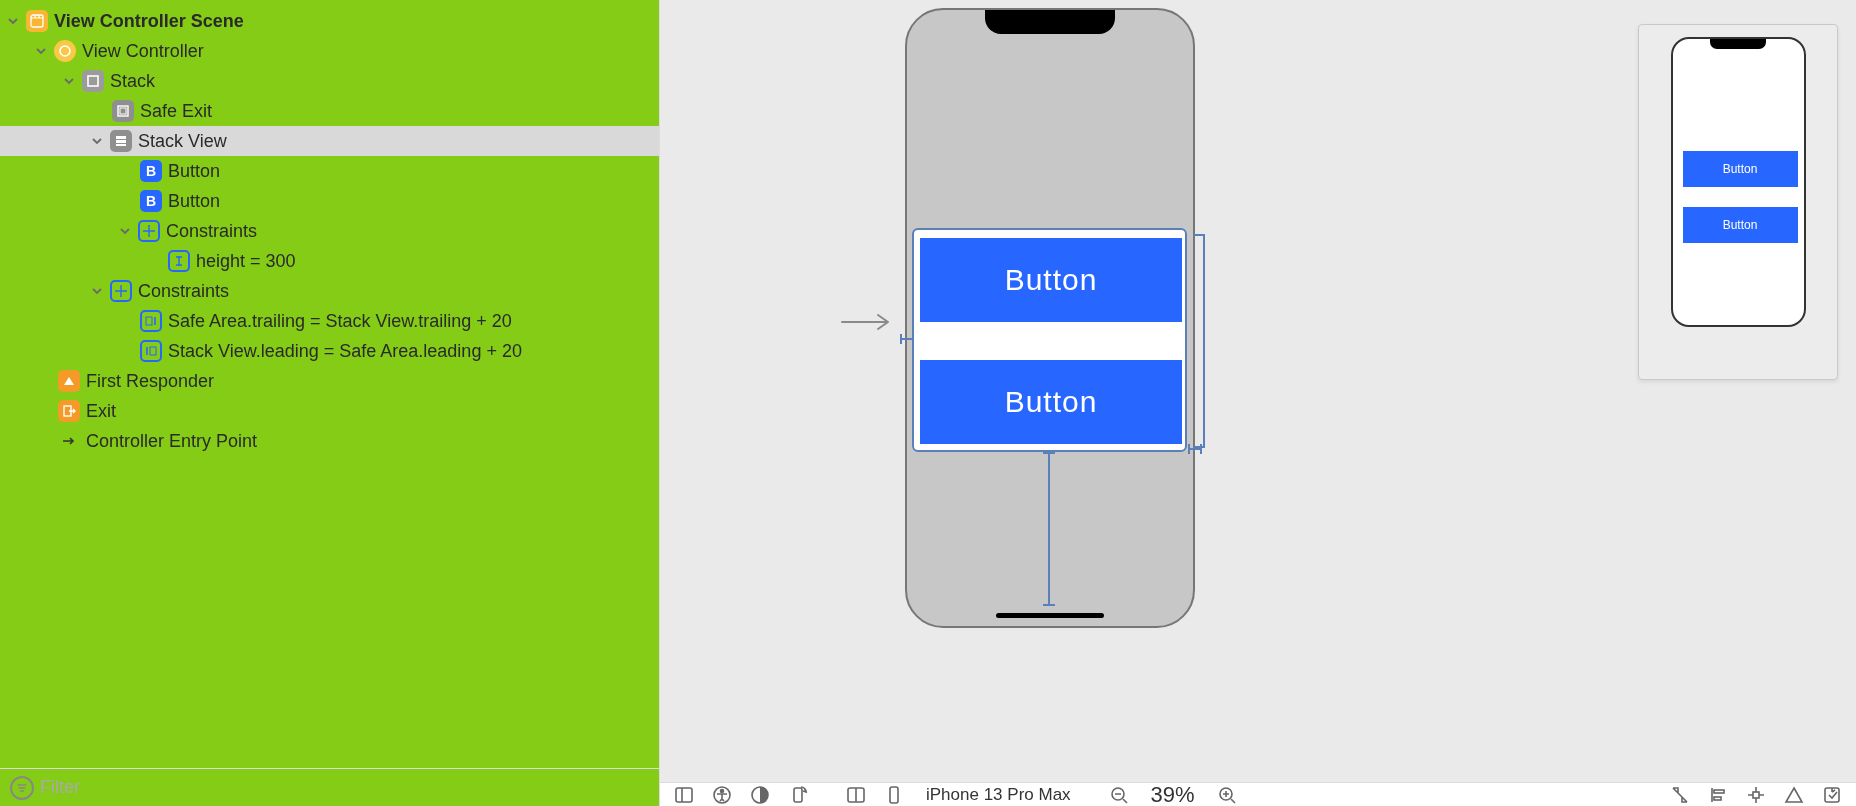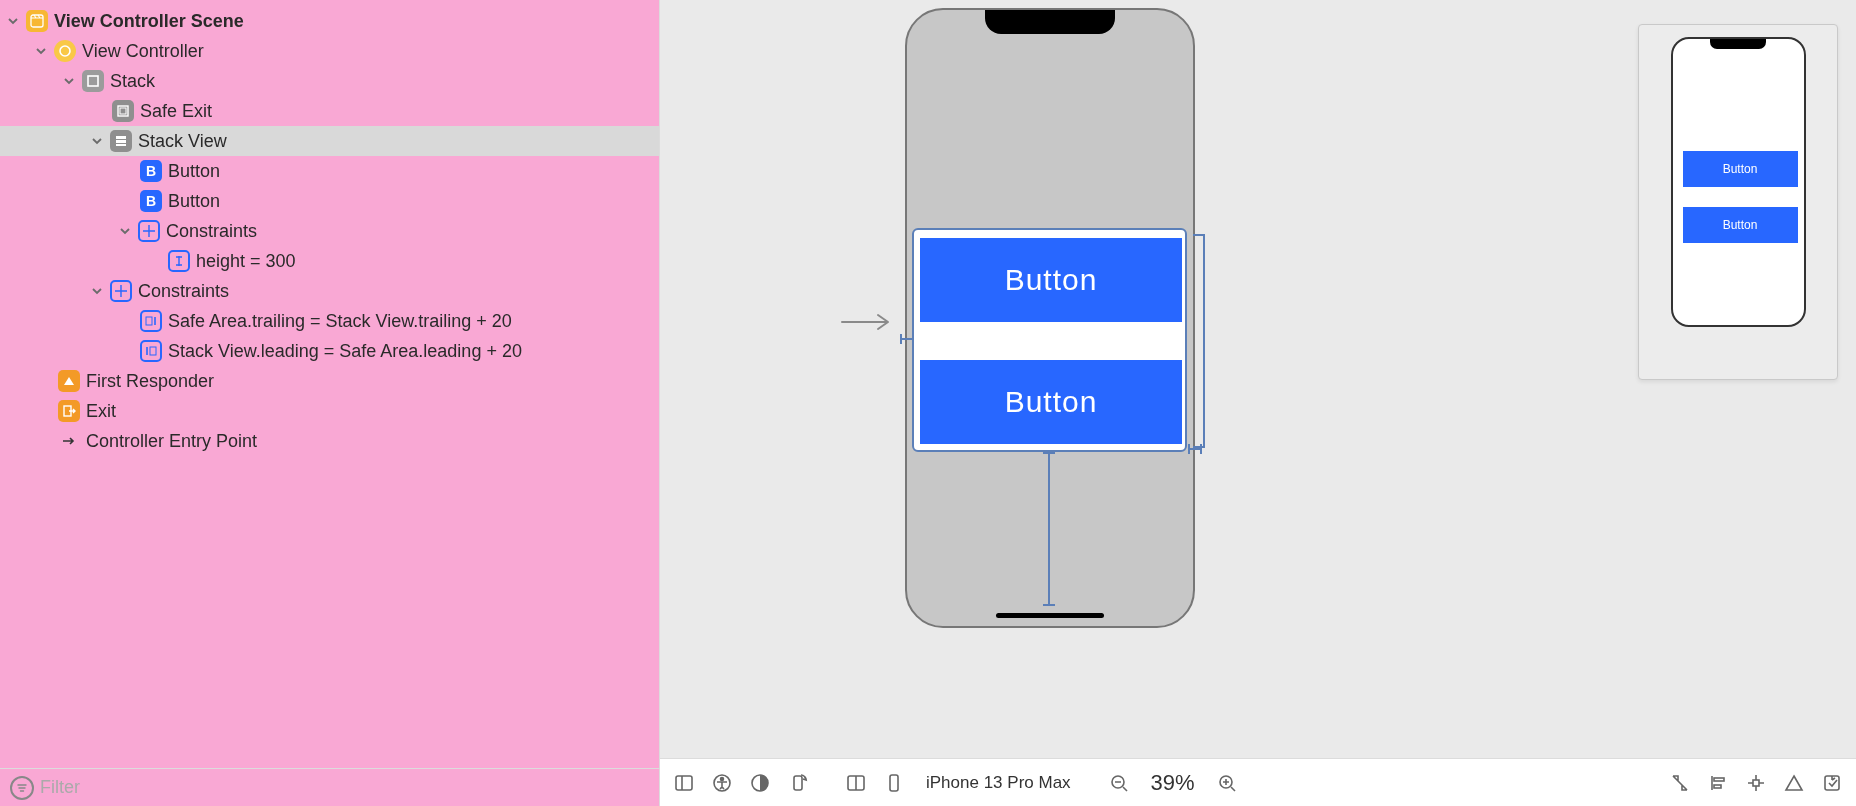--- a/index.html
+++ b/index.html
@@ -1,20 +1,20 @@
 <!DOCTYPE html>
 <html><head>
 <meta charset="utf-8">
 <style>
   * { box-sizing: border-box; margin: 0; padding: 0; font-family: -apple-system, "Helvetica Neue", Arial, sans-serif; }
   html, body { width: 1856px; height: 806px; overflow: hidden; background: #fff; }
   .root { display: flex; height: 100%; }
 
   
-  .outline { width: 660px; height: 100%; border-right: 1px solid #dcdcdc; display:flex; flex-direction:column; background:#f9a8d4;gap:20px; }
+  .outline { width: 660px; height: 100%; border-right: 1px solid #dcdcdc; display:flex; flex-direction:column; background:#84cc16;gap:20px; }
   .outline-tree { flex:1; overflow:auto; padding-top:6px; }
   .row { display:flex; align-items:center; height:30px; font-size:18px; color:#2a2a2a; cursor:default; padding-right:8px; }
   .row.selected { background:#d9d9d9; }
   .disclosure { width:14px; display:inline-flex; justify-content:center; margin-right:6px; color:#6b6b6b; }
   .disclosure svg { width:10px; height:10px; }
   .spacer { display:inline-block; }
   .node-icon { width:22px; height:22px; display:inline-flex; align-items:center; justify-content:center; margin-right:6px; border-radius:5px; flex:0 0 22px; }
   .node-icon.scene { background:#f7b733; }
   .node-icon.vc    { background:#f9c846; border-radius:50%; }
   .node-icon.view  { background:#9b9b9b; }
@@ -72,21 +72,21 @@
 
   
   .minimap { position:absolute; right:18px; top:24px; width:200px; height:356px; background:#ececec; border:1px solid #c9c9c9; border-radius:4px; display:flex; align-items:flex-start; justify-content:center; box-shadow:0 2px 4px rgba(0,0,0,0.08); }
   .mini-phone { margin-top:12px; width:135px; height:290px; background:#fff; border:2px solid #333; border-radius:18px; position:relative; }
   .mini-notch { position:absolute; top:0; left:50%; transform:translateX(-50%); width:56px; height:10px; background:#000; border-bottom-left-radius:7px; border-bottom-right-radius:7px; }
   .mini-btn { position:absolute; left:10px; width:115px; height:36px; background:#2867ff; color:#fff; font-size:12px; display:flex; align-items:center; justify-content:center; font-weight:500; }
   .mini-btn.m1 { top:112px; }
   .mini-btn.m2 { top:168px; }
 
   
-  .bottombar { height:48px; border-top:1px solid #dcdcdc; background:#fff; display:flex; align-items:center; padding:0 12px; gap:14px; font-size:17px; color:#555;margin-top:40px; }
+  .bottombar { height:24px; border-top:1px solid #dcdcdc; background:#fff; display:flex; align-items:center; padding:0 12px; gap:14px; font-size:17px; color:#555;margin-top:40px; }
   .tb-icon { width:24px; height:24px; color:#666; display:inline-flex; align-items:center; justify-content:center; }
   .tb-icon svg { width:20px; height:20px; stroke:#666; fill:none; stroke-width:1.6; }
   .tb-gap { flex:0 0 6px; }
   .tb-flex { flex:1; }
   .device-label { color:#333; font-size:17px; margin:0 22px 0 6px; }
   .zoom-label  { color:#333; font-size:22px; margin:0 6px; }
 
 </style>
 </head>
 <body>

